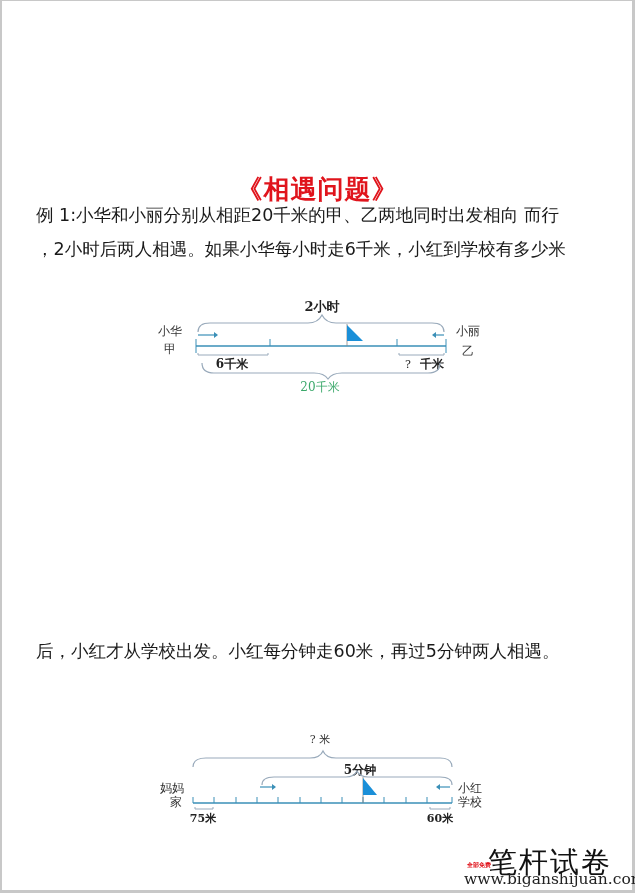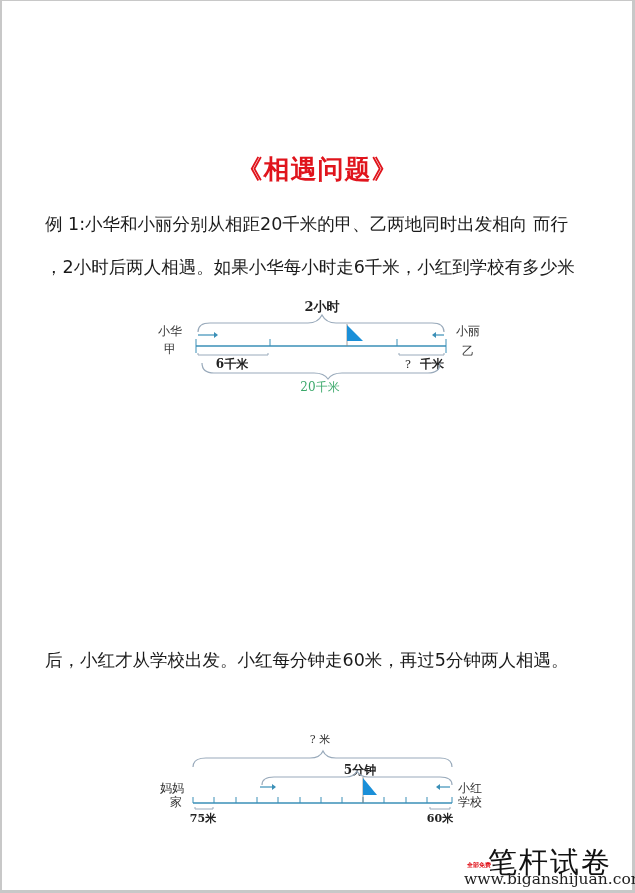--- a/index.html
+++ b/index.html
@@ -1,20 +1,20 @@
 <!DOCTYPE html>
 <html><head>
 <meta charset="utf-8">
 <style>
   html, body { margin:0; padding:0; background:#c8c8c8; }
   body { width:635px; height:893px; position:relative; overflow:hidden; font-family:"DejaVu Sans", sans-serif; }
   .page { position:absolute; left:2px; top:1px; width:630px; height:889px; background:#ffffff; }
-  .title { position:absolute; left:0; width:635px; top:152px; text-align:center; color:#e0141c; font-weight:bold; font-size:26px; letter-spacing:1px; }
+  .title { position:absolute; left:0; width:635px; top:172px; text-align:center; color:#e0141c; font-weight:bold; font-size:26px; letter-spacing:1px; }
   .para { position:absolute; left:36px; width:570px; font-size:17.5px; line-height:34px; color:#1a1a1a; }
-  .para p { margin:9px; white-space:nowrap; }
+  .para p { margin:0; white-space:nowrap; }
   .diag { position:absolute; }
   .diag text { font-family:"DejaVu Serif", serif; }
   .wm { position:absolute; left:460px; top:830px; width:175px; height:63px; }
   .wm-big { position:absolute; left:28px; top:13px; font-size:29px; color:#111; letter-spacing:2px; font-family:"DejaVu Sans", sans-serif; }
   .wm-url { position:absolute; left:4px; top:40px; font-size:15.5px; color:#222; font-family:"DejaVu Serif", serif; }
   .wm-tag { position:absolute; left:7px; top:31px; font-size:6px; color:#e0141c; font-weight:bold; }
 </style>
 </head>
 <body>
 

